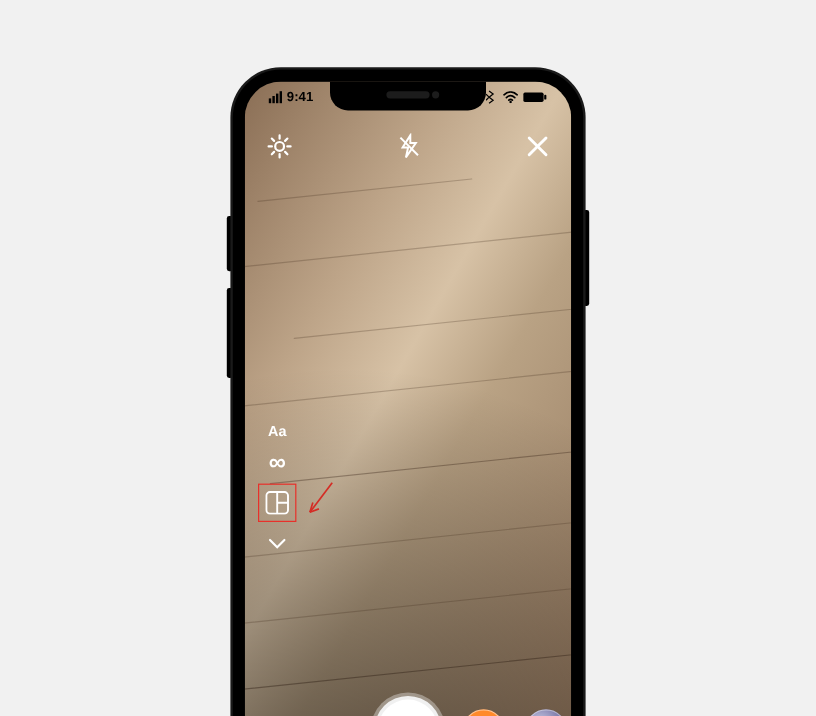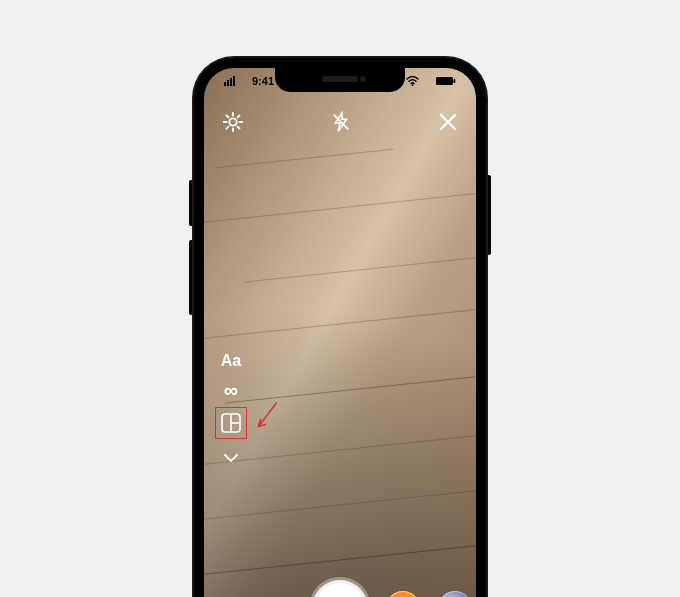--- a/index.html
+++ b/index.html
@@ -74,21 +74,21 @@
     position:absolute;
     top:5px;left:0;right:0;
     height:16px;
     display:flex;
     justify-content:space-between;
     padding:0 20px;
     font-size:11px;
     font-weight:600;
     color:#000;
   }
-  .status .left,.status .right{display:flex;align-items:center;gap:17px}
+  .status .left,.status .right{display:flex;align-items:center;gap:4px}
   .sigbars{display:flex;align-items:flex-end;gap:1px}
   .sigbars span{width:2px;background:#000;display:block}
   .topbar{
     position:absolute;
     top:36px;left:0;right:0;
     height:40px;
     display:flex;
     justify-content:space-between;
     align-items:center;
     padding:0 18px;
@@ -205,21 +205,21 @@
       </div>
       <div>
         <svg width="20" height="20" viewBox="0 0 20 20">
           <line x1="3" y1="3" x2="17" y2="17" stroke="#fff" stroke-width="2.4" stroke-linecap="round"></line>
           <line x1="17" y1="3" x2="3" y2="17" stroke="#fff" stroke-width="2.4" stroke-linecap="round"></line>
         </svg>
       </div>
     </div>
 
     <div class="sidetools">
-      <div style="font-weight:700;font-size:16px">Aa</div>
+      <div style="font-weight:700;font-size:12px">Aa</div>
       <div style="font-weight:600;font-size:20px;line-height:14px">∞</div>
       <div class="layout-wrap">
         <div class="highlight"></div>
         <svg width="20" height="20" viewBox="0 0 20 20">
           <rect x="1" y="1" width="18" height="18" rx="3" fill="none" stroke="#fff" stroke-width="1.6"></rect>
           <line x1="10" y1="1" x2="10" y2="19" stroke="#fff" stroke-width="1.6"></line>
           <line x1="10" y1="10" x2="19" y2="10" stroke="#fff" stroke-width="1.6"></line>
         </svg>
       </div>
       <div>

